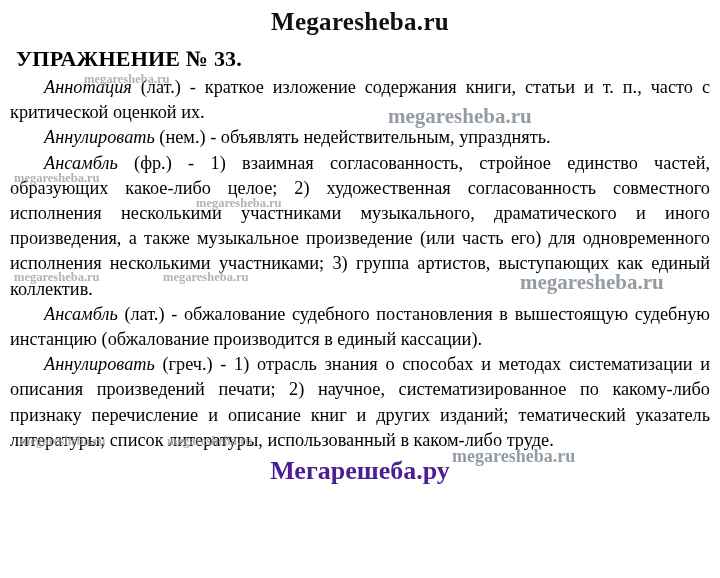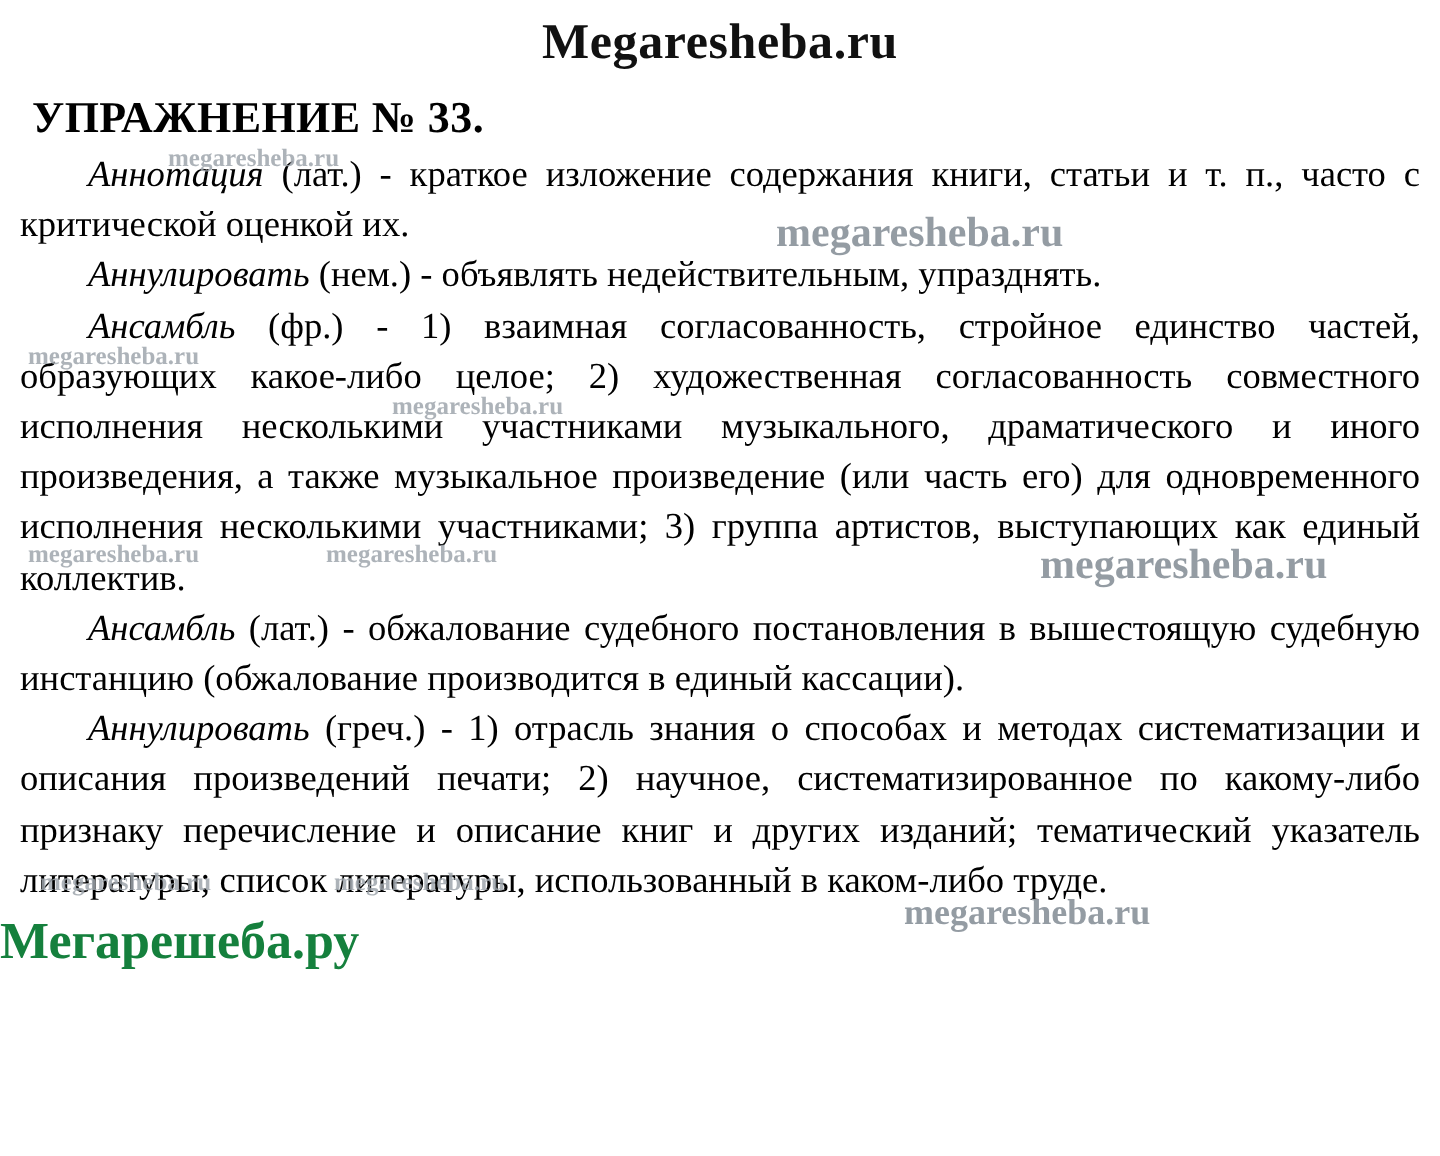--- a/index.html
+++ b/index.html
@@ -27,24 +27,25 @@
     font-weight: bold;
     letter-spacing: 0.3px;
     padding-top: 8px;
     color: #111;
   }
   .bottom-brand {
     position: absolute;
     left: 0;
     right: 0;
     bottom: 8px;
+    text-align: center;
     font-family: "Liberation Serif", serif;
     font-size: 26px;
     font-weight: bold;
-    color: #15803d;
+    color: #4c1d95;
   }
   .content {
     position: absolute;
     top: 46px;
     left: 10px;
     width: 700px;
   }
   .ex-title {
     font-size: 22px;
     font-weight: bold;

